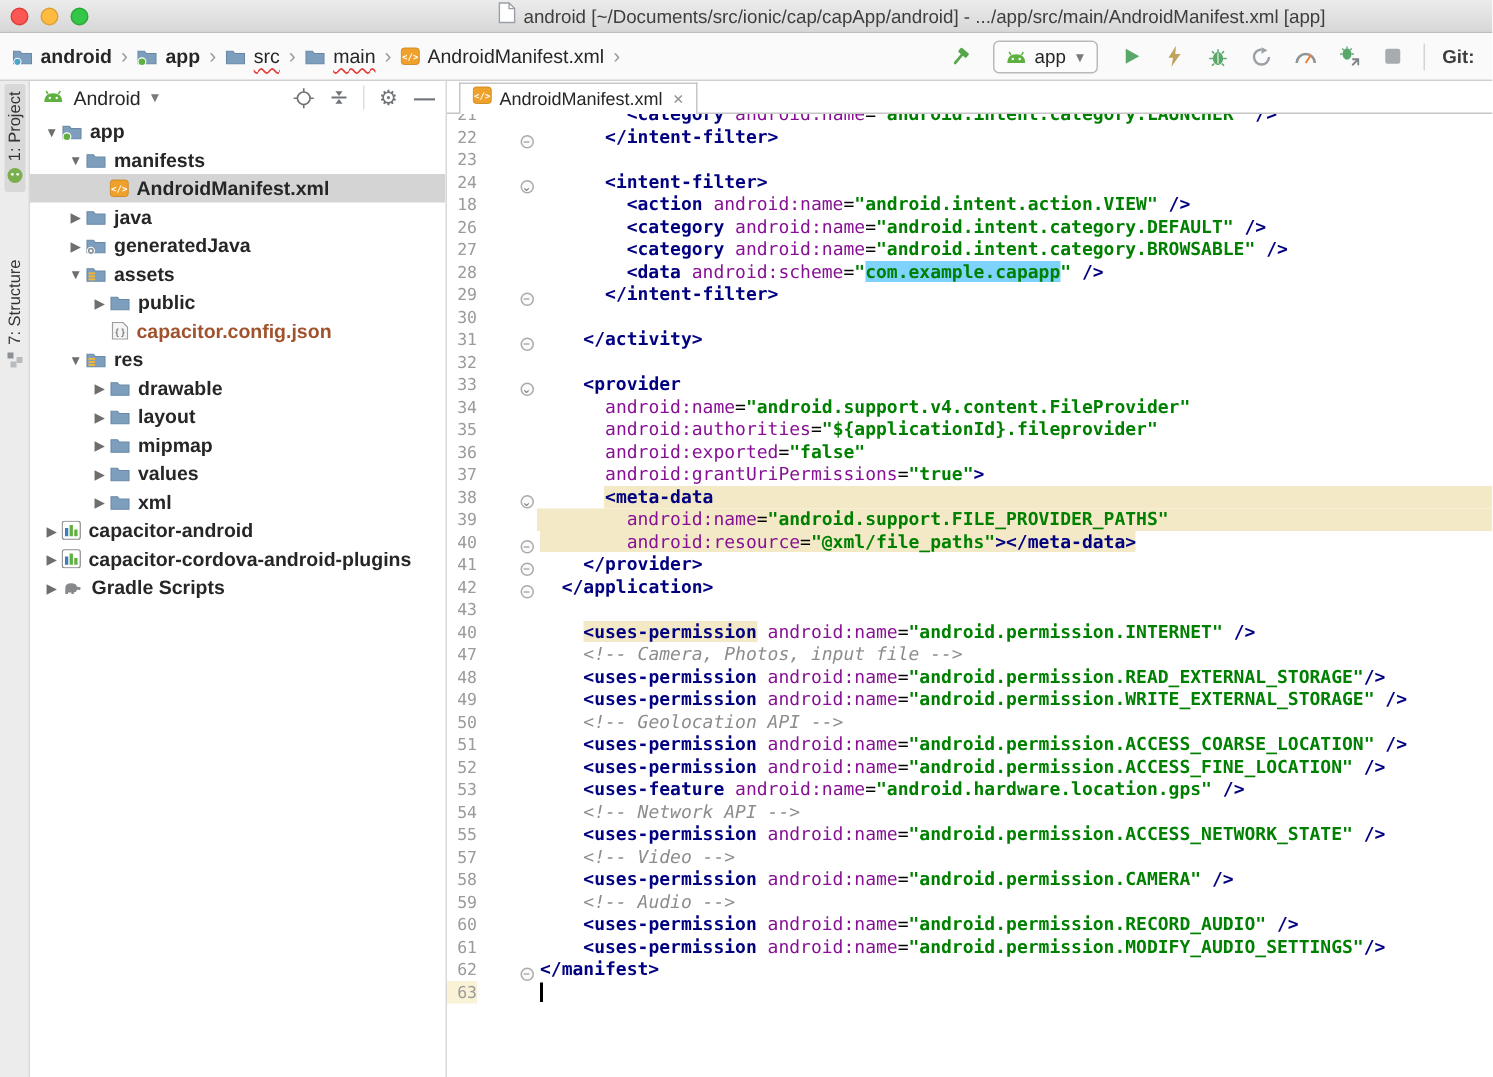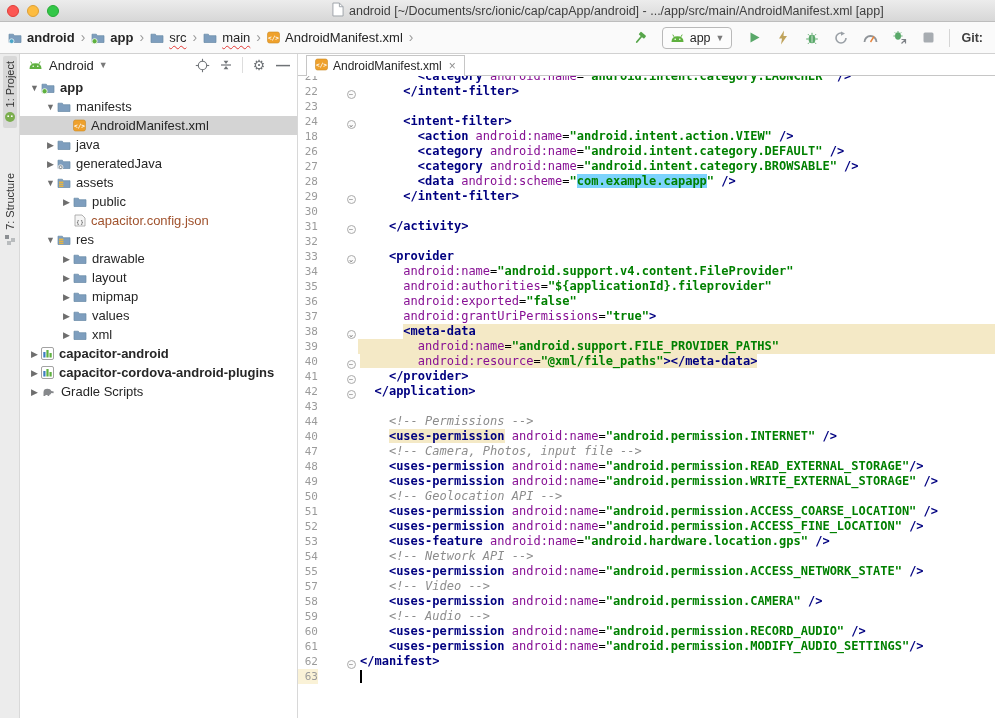--- a/index.html
+++ b/index.html
@@ -50,21 +50,21 @@
   .phead-icons { margin-left:auto; display:flex; align-items:center; gap:8px; }
   .phead-icons .pico { display:flex; align-items:center; justify-content:center; width:16px; height:16px; color:#6F7377; }
   .pico.gear { font-size:14px; }
   .pico.hide { font-size:14px; font-weight:bold; }
   .phead-sep { width:1px; height:16px; background:#DDD; }
   .tree { flex:1; overflow:hidden; padding-top:2px; }
   .trow { height:19px; display:flex; align-items:center; cursor:default; }
   .trow.sel { background:#D4D4D4; }
   .tarrow { width:13px; flex:0 0 13px; text-align:center; color:#6E6E6E; font-size:9px; }
   .ticon { margin-right:5px; display:flex; align-items:center; }
-  .tlabel { font-size:13px; color:#262626; white-space:nowrap; }
+  .tlabel { font-size:13px; color:#262626; white-space:nowrap;font-weight:bold; }
   .tlabel.b { font-weight:bold; }
 
   
   .editor { flex:1; display:flex; flex-direction:column; min-width:0; background:#fff; }
   .tabbar { height:22px; flex:0 0 22px; border-bottom:1px solid #C6C6C6; display:flex; align-items:flex-end; padding-left:8px; background:#fff; }
   .etab { height:21px; display:flex; align-items:center; gap:5px; padding:0 8px; background:#fff; border:1px solid #C6C6C6; border-bottom:none; margin-bottom:-1px; }
   .etab-label { font-size:12px; color:#262626; }
   .etab-close { font-size:12px; color:#8E8E8E; margin-left:2px; }
   .codewrap { flex:1; overflow:hidden; position:relative; }
   .codeinner { margin-top:-7px; }
@@ -643,26 +643,20 @@
               </span>
               <pre class="code">  <span class="s-tag">&lt;/application&gt;</span></pre>
             </div>
             <div class="ln-row">
               <span class="num">43</span>
               <span class="ann"></span>
               <span class="fold"></span>
               <pre class="code"></pre>
             </div>
             <div class="ln-row">
-              <span class="num">44</span>
-              <span class="ann"></span>
-              <span class="fold"></span>
-              <pre class="code">    <span class="s-com">&lt;!-- Permissions --&gt;</span></pre>
-            </div>
-            <div class="ln-row">
               <span class="num">40</span>
               <span class="ann"></span>
               <span class="fold"></span>
               <pre class="code">    <span class="s-tag hl">&lt;uses-permission</span> <span class="s-attr">android:name</span>=<span class="s-val">"android.permission.INTERNET"</span> <span class="s-tag">/&gt;</span></pre>
             </div>
             <div class="ln-row">
               <span class="num">47</span>
               <span class="ann"></span>
               <span class="fold"></span>
               <pre class="code">    <span class="s-com">&lt;!-- Camera, Photos, input file --&gt;</span></pre>

